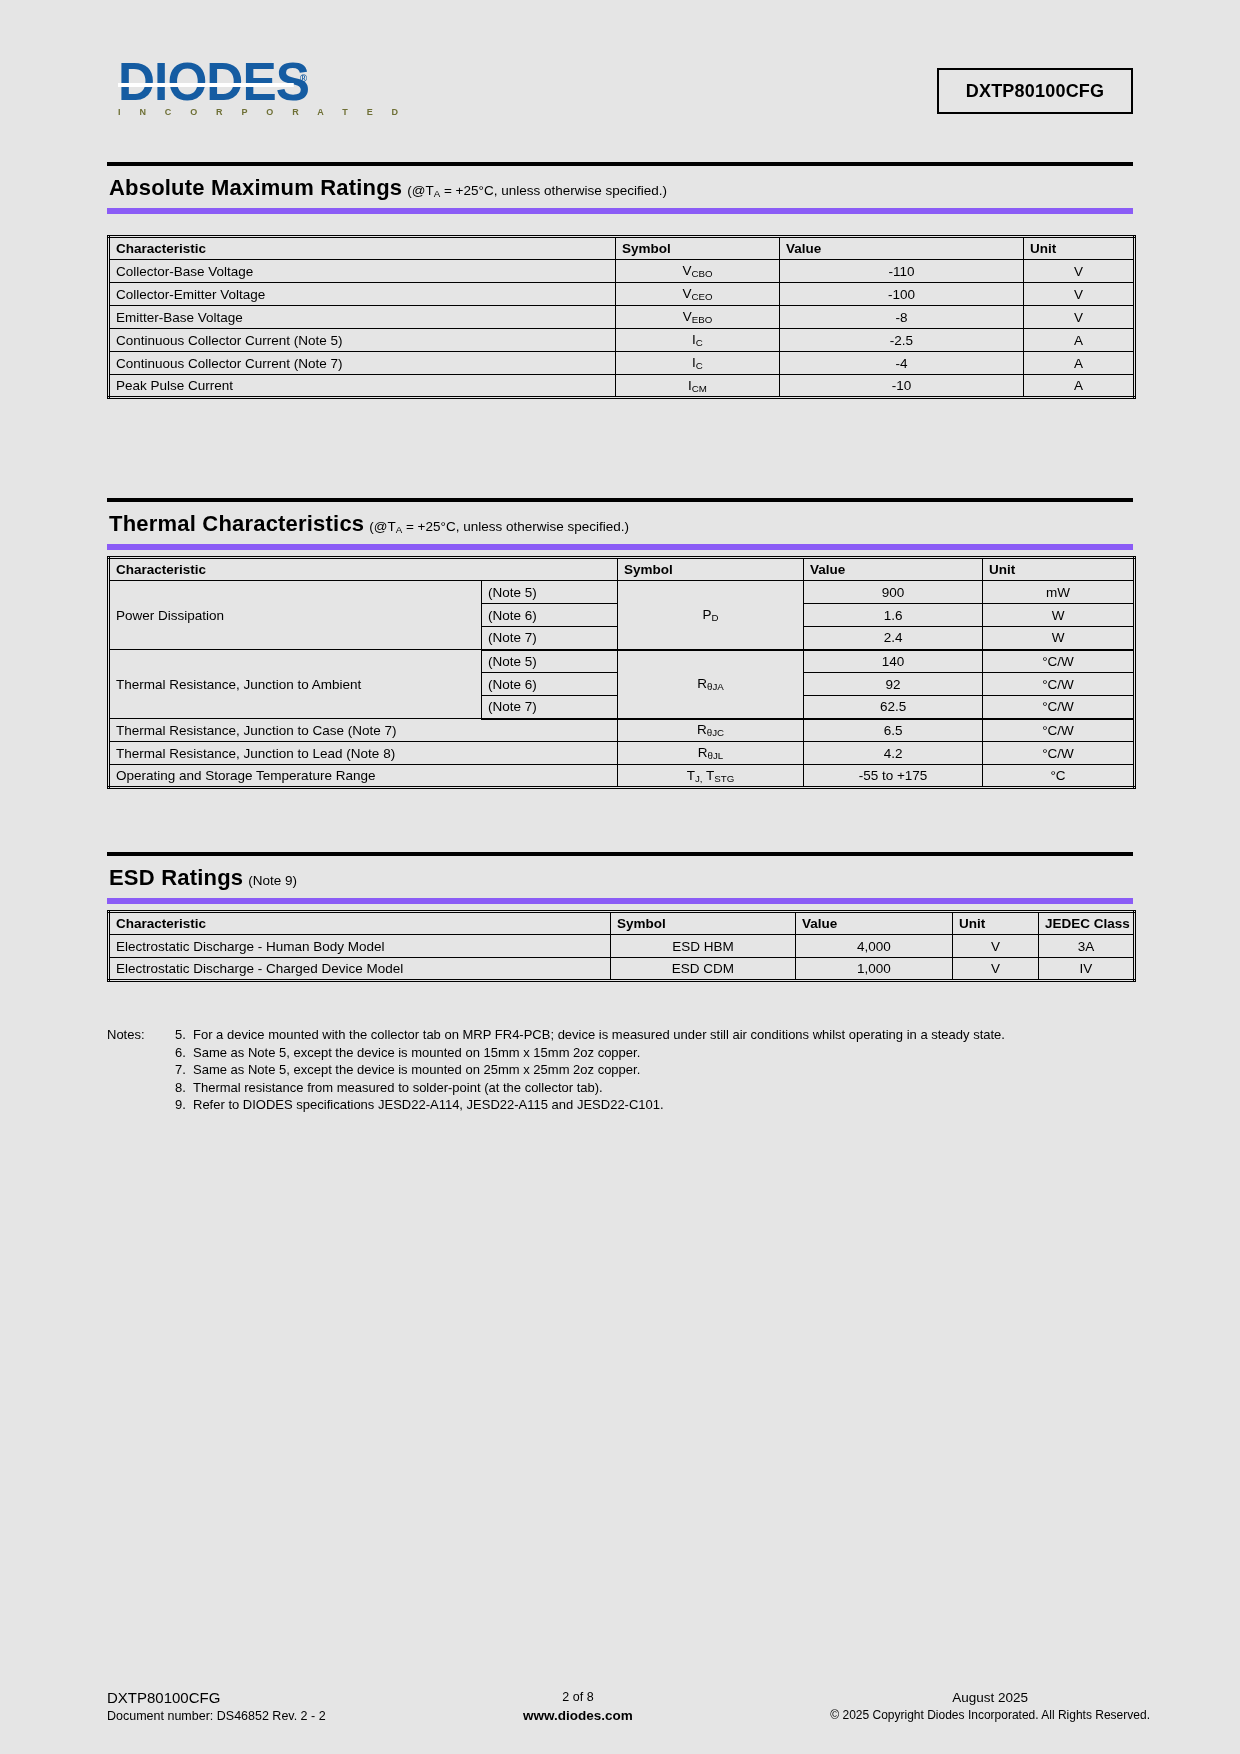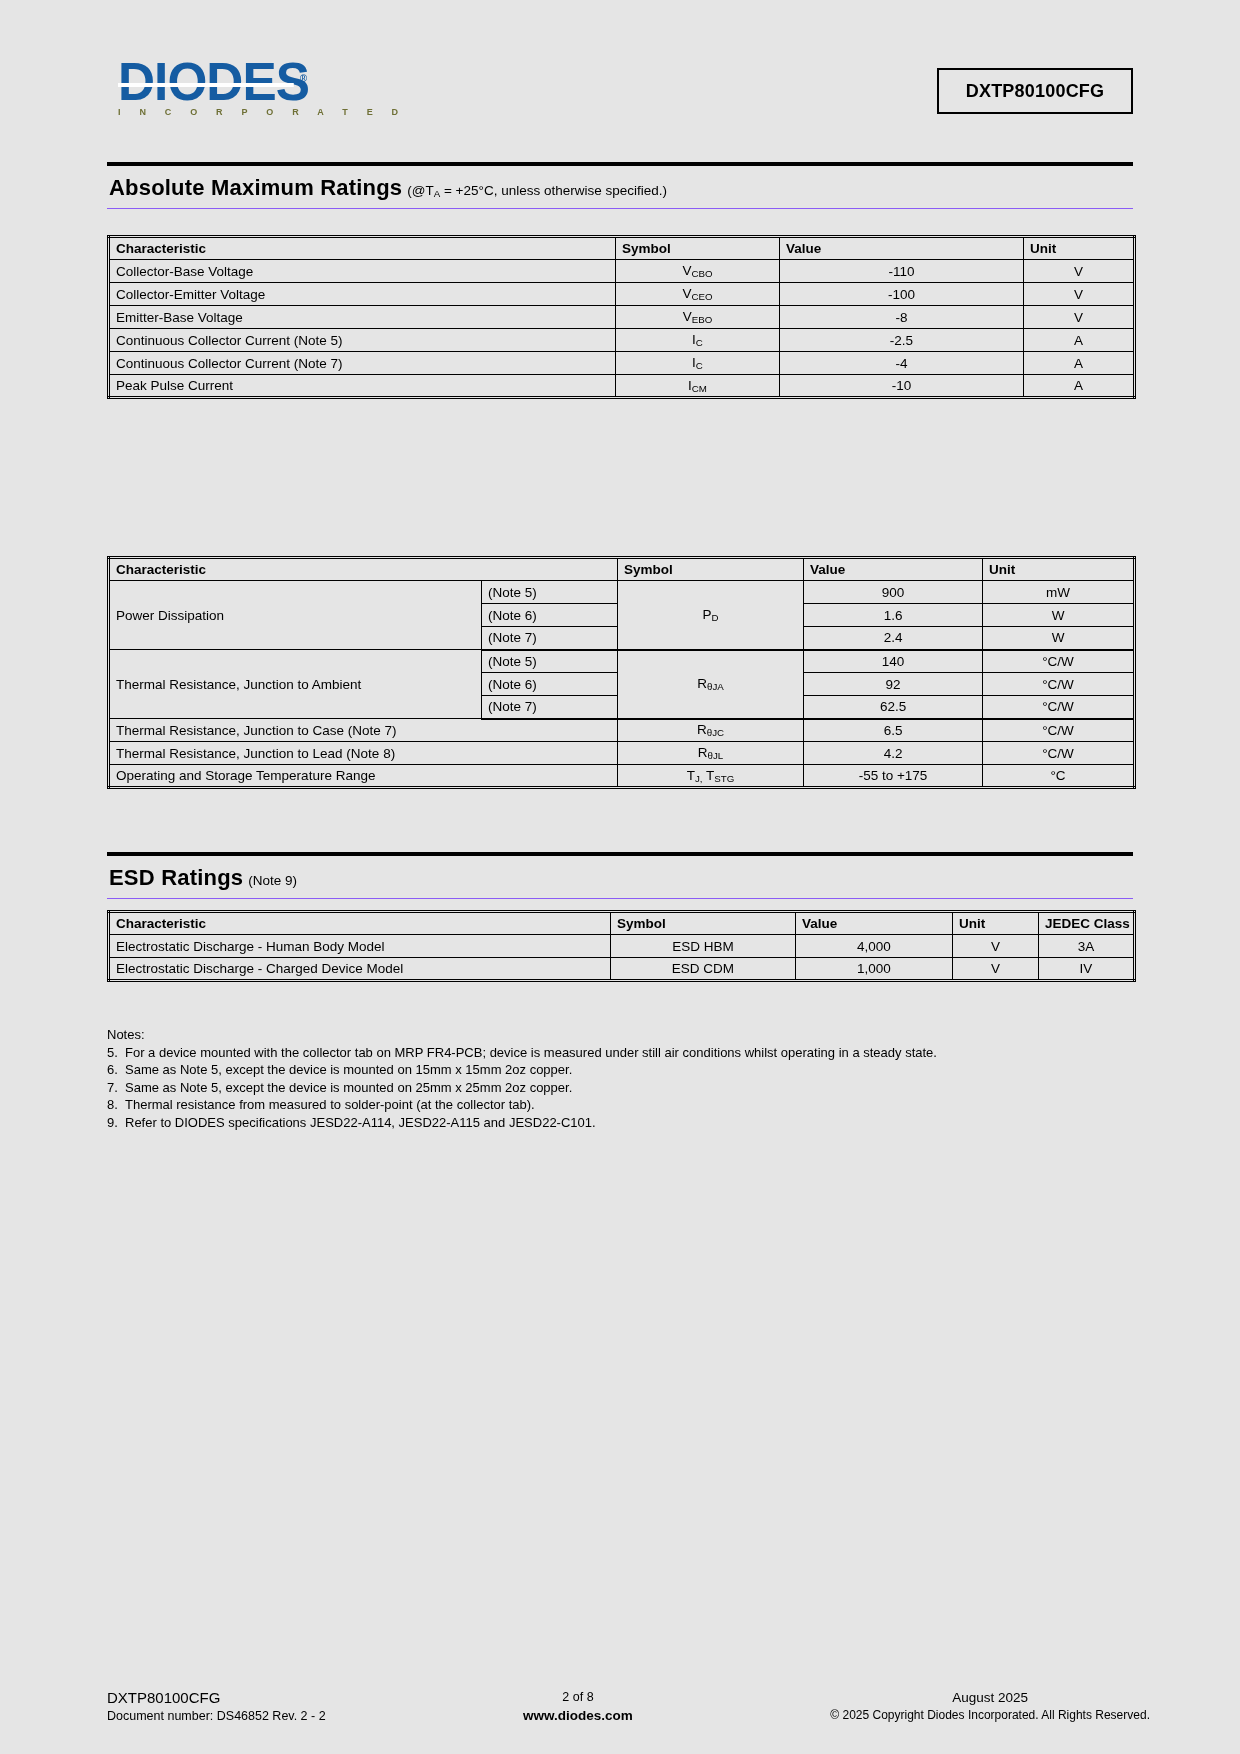--- a/index.html
+++ b/index.html
@@ -42,21 +42,21 @@
   .part-box {
     position: absolute; left: 937px; top: 68px; width: 196px; height: 46px;
     border: 2px solid #000;
     display: flex; align-items: center; justify-content: center;
     font-size: 18px; font-weight: bold; letter-spacing: 0.2px;
   }
 
   
   .section-head {
     position: absolute; left: 107px; width: 1026px;
-    border-top: 4px solid #000; border-bottom: 1px solid #8b5cf6;
+    border-top: 4px solid #000; border-bottom: 6px solid #8b5cf6;
     padding: 9px 0 7px 2px;
     white-space: nowrap;
   }
   .section-title { font-size: 22px; font-weight: bold; letter-spacing: 0.2px; }
   .section-sub { font-size: 13.5px; margin-left: 5px; }
   .sub { font-size: 0.72em; vertical-align: -0.18em; letter-spacing: 0; }
 
   
   table {
     position: absolute; left: 107px;
@@ -74,21 +74,21 @@
   th { font-weight: bold; text-align: left; }
   td { text-align: center; }
   td.char { text-align: left; }
   .t-amr th, .t-amr td { height: 23px; }
   .t-th th, .t-th td { height: 23px; }
   .t-esd th, .t-esd td { height: 23px; }
   tr.bb2 > td, td.bb2 { border-bottom-width: 2px; }
 
   
   .notes { position: absolute; left: 107px; top: 1026px; width: 1026px; font-size: 13px; line-height: 17.5px; }
-  .notes-row { display: flex; flex-direction: column; }
+  .notes-row { display: flex; }
   .notes-label { width: 68px; flex: none; }
   .note-num { display: inline-block; width: 18px; flex: none; }
   .note-item { display: flex; }
 
   
   .footer {
     position: absolute; left: 107px; top: 1688px; width: 1043px;
     display: flex; justify-content: space-between; align-items: flex-start;
   }
   .footer-col { display: flex; flex-direction: column; }
@@ -167,20 +167,23 @@
     </tr>
     <tr>
       <td class="char">Peak Pulse Current</td>
       <td><span>I</span><span class="sub">CM</span></td>
       <td>-10</td>
       <td>A</td>
     </tr>
   </tbody>
     </table>
 
+  <div class="section-head" style="top:498px">
+    <span class="section-title">Thermal Characteristics</span><span class="section-sub"><span>(@T</span><span class="sub">A</span><span> = +25°C, unless otherwise specified.)</span></span>
+  </div>
 
   <table class="t-th" style="top:556px">
     <colgroup>
         <col style="width:373px">
         <col style="width:136px">
         <col style="width:186px">
         <col style="width:179px">
         <col style="width:152px">
       </colgroup>
     <tbody>

